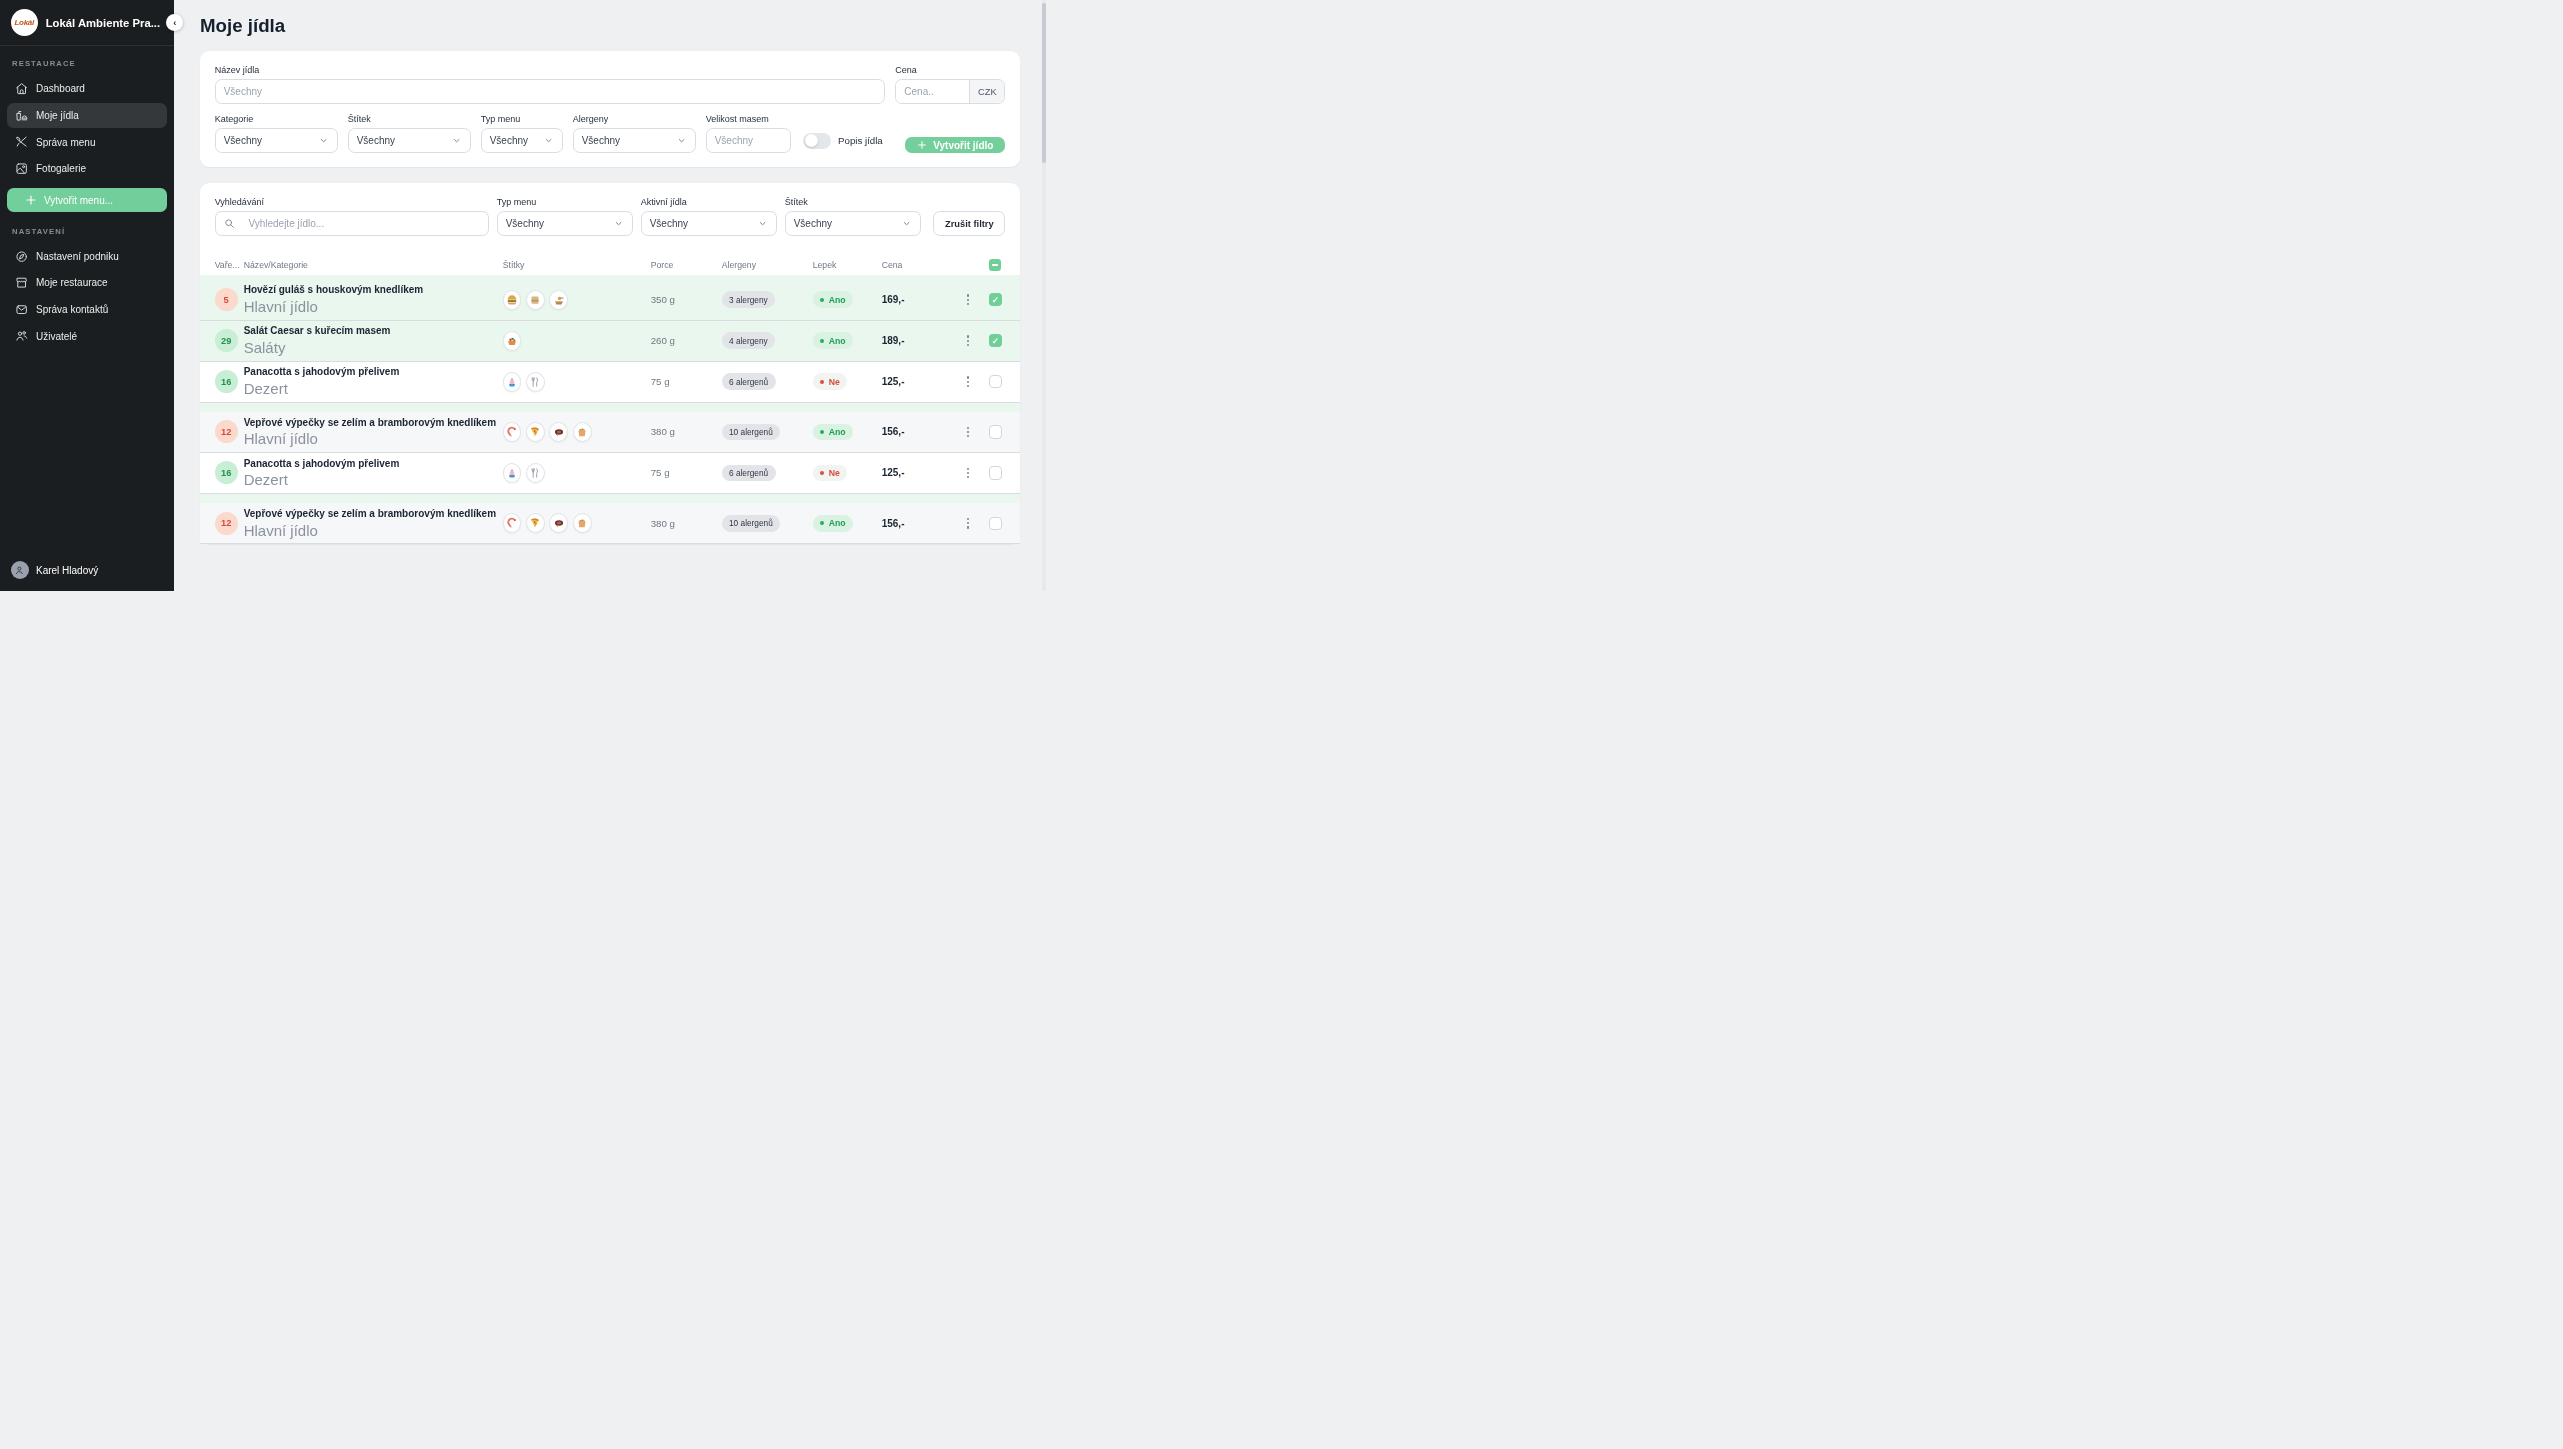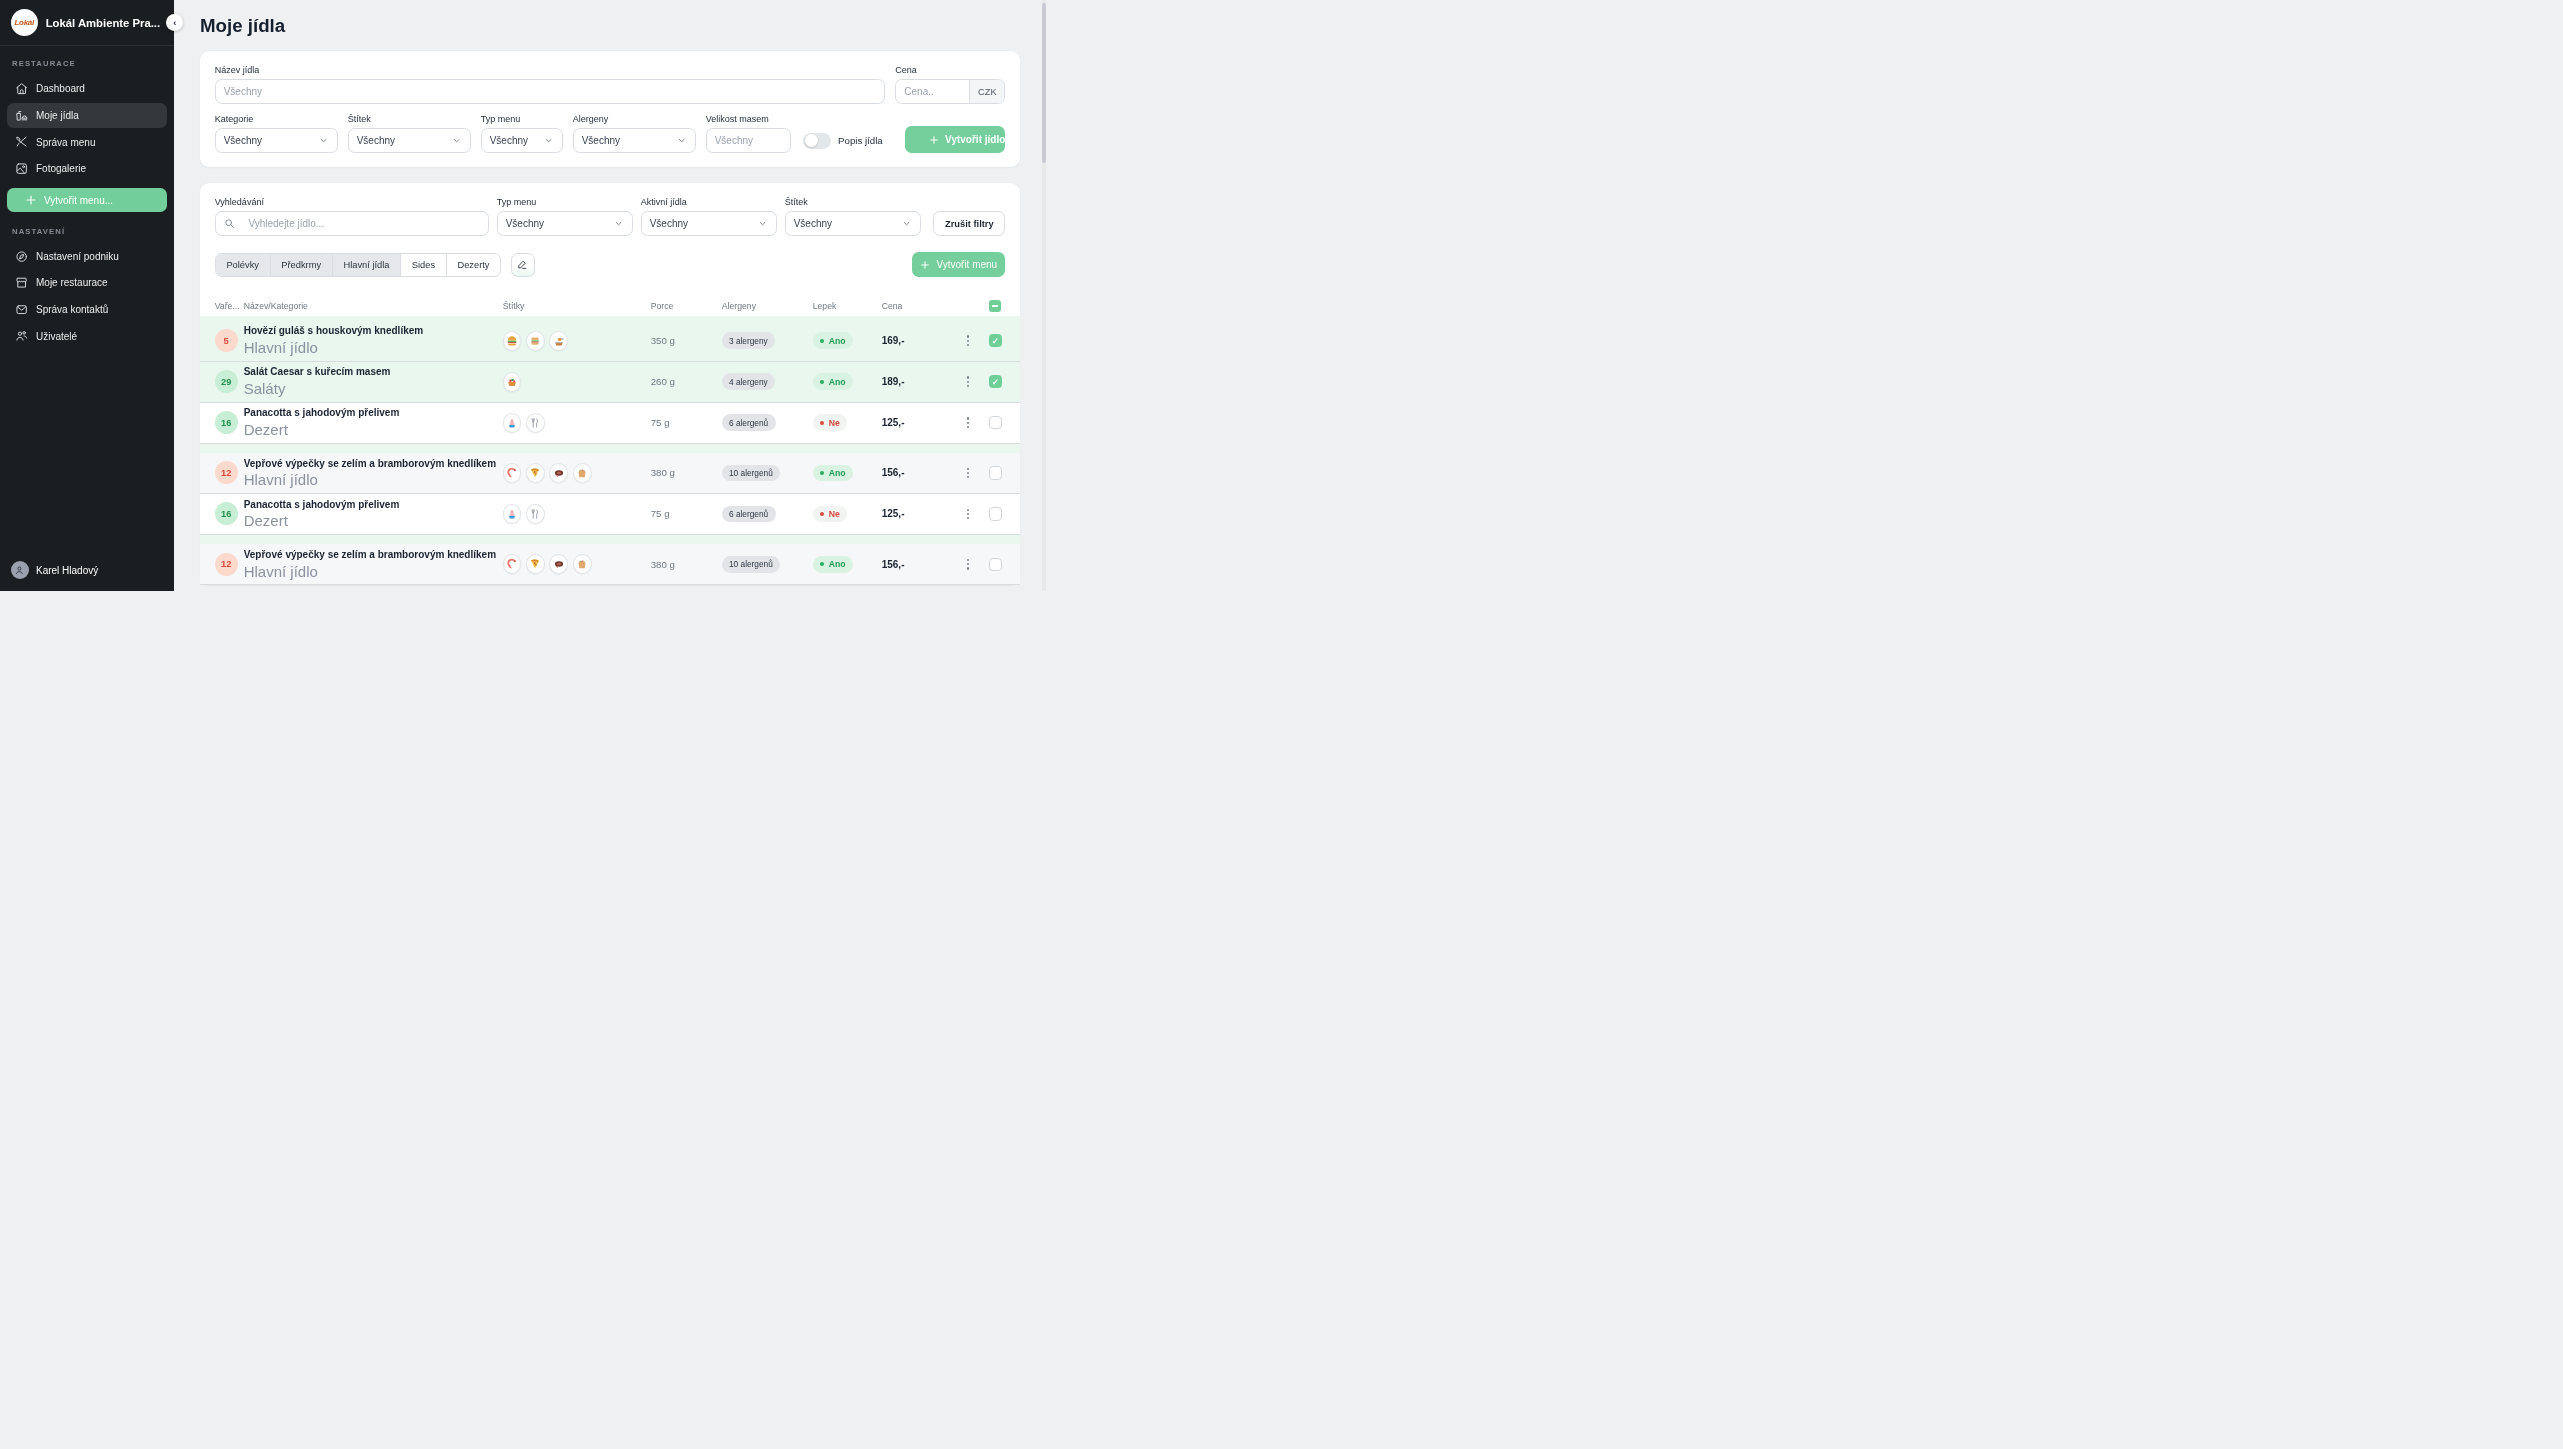--- a/index.html
+++ b/index.html
@@ -51,21 +51,21 @@
   #fc-selects .fc-sel:nth-child(2) { width:123px; }
   #fc-selects .fc-sel:nth-child(3) { width:82px; }
   #fc-selects .fc-sel:nth-child(4) { width:123px; }
   .fc-portion { width:85px; }
   .toggle-wrap { display:flex; align-items:center; gap:6.7px; height:25px; margin-left:2.7px; }
   .toggle { width:28px; height:16px; border-radius:8px; background:#e4e7ea; position:relative; cursor:pointer; flex-shrink:0; }
   .toggle .knob { position:absolute; left:1.3px; top:1.3px; width:13.3px; height:13.3px; border-radius:50%; background:#fff; box-shadow:0 0.7px 2px rgba(0,0,0,.2); }
   .toggle-label { font-size:9.7px; color:#1f2a3a; white-space:nowrap; }
   .btn-green { background:#74cf9c; border:none; border-radius:6.7px; color:#fff; font-size:10px; font-weight:600; font-family:inherit; display:flex; align-items:center; justify-content:center; gap:6px; cursor:pointer; }
   .btn-green svg { width:10px; height:10px; }
-  .fc-create { width:100px; height:27px; margin-left:auto;justify-content:flex-end; }
+  .fc-create { width:100px; height:16px; margin-left:auto; }
 
   
   .card2 { margin-top:16.7px; padding-bottom:0; }
   .lc-row1 { display:flex; gap:8px; align-items:flex-end; }
   .lc-search { width:274px; }
   .search-box { gap:14px; justify-content:flex-start; }
   .search-box svg { width:10.7px; height:10.7px; color:#7b8290; flex-shrink:0; }
   .search-box input { flex:1; }
   #lc-selects { display:contents; }
   .lc-sel { width:136px; }
@@ -355,41 +355,20 @@
               <span style="display: flex;">
                 <svg viewBox="0 0 24 24" fill="none" stroke="currentColor" stroke-width="2" stroke-linecap="round" stroke-linejoin="round">
                   <path d="m6 9 6 6 6-6"></path>
                 </svg>
               </span>
             </div>
           </div></div>
       <button class="btn-outline">Zrušit filtry</button>
     </div>
 
-    <div class="lc-row2">
-      <div class="seg-group" id="tabs">
-          <div class="seg sel">Polévky</div>
-          <div class="seg sel">Předkrmy</div>
-          <div class="seg sel">Hlavní jídla</div>
-          <div class="seg">Sides</div>
-          <div class="seg">Dezerty</div>
-        </div>
-      <div class="pencil-btn">
-        <svg viewBox="0 0 24 24" fill="none" stroke="currentColor" stroke-width="2" stroke-linecap="round" stroke-linejoin="round">
-            <path d="M14.5 5.5 18.5 9.5 8 20H4v-4z"></path>
-            <path d="M13 21h7"></path>
-          </svg>
-      </div>
-      <button class="btn-green lc-create">
-        <svg viewBox="0 0 24 24" fill="none" stroke="currentColor" stroke-width="2.4" stroke-linecap="round">
-            <path d="M12 4v16M4 12h16"></path>
-          </svg>
-        <span>Vytvořit menu</span>
-      </button>
-    </div>
 
     <div class="table-wrap">
       <div class="grid thead" id="thead">
           <div class="th">Vaře...</div>
           <div class="th">Název/Kategorie</div>
           <div class="th">Štítky</div>
           <div class="th">Porce</div>
           <div class="th">Alergeny</div>
           <div class="th">Lepek</div>
           <div class="th">Cena</div>

